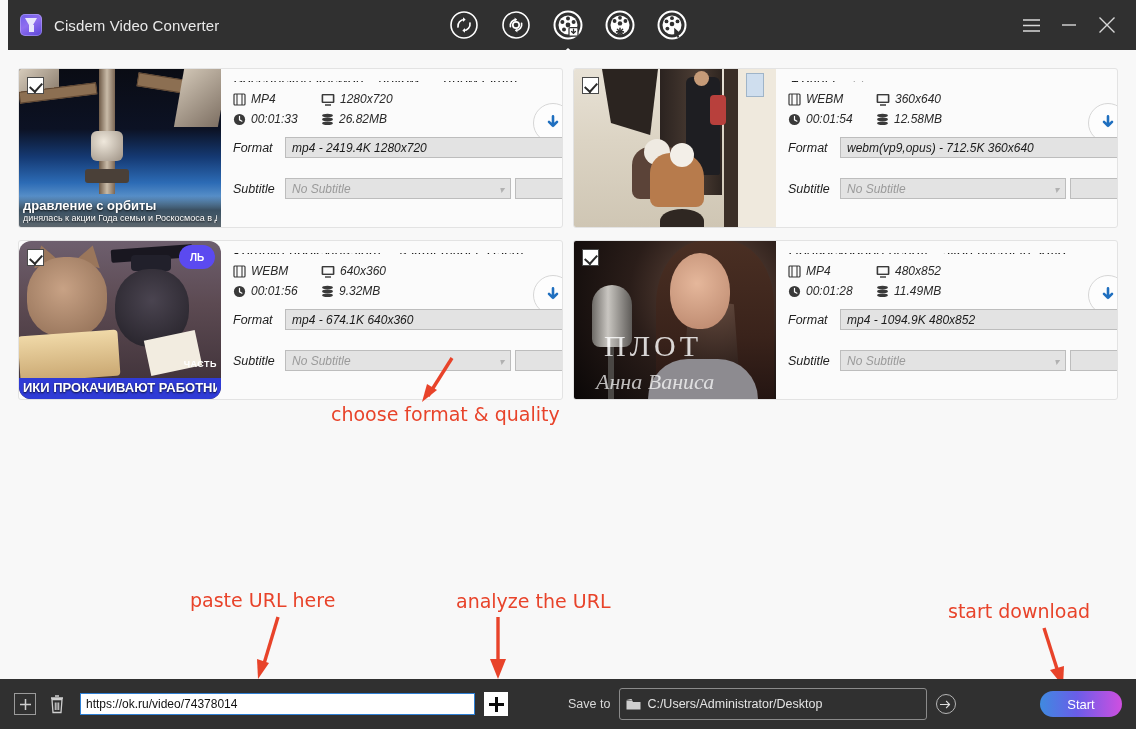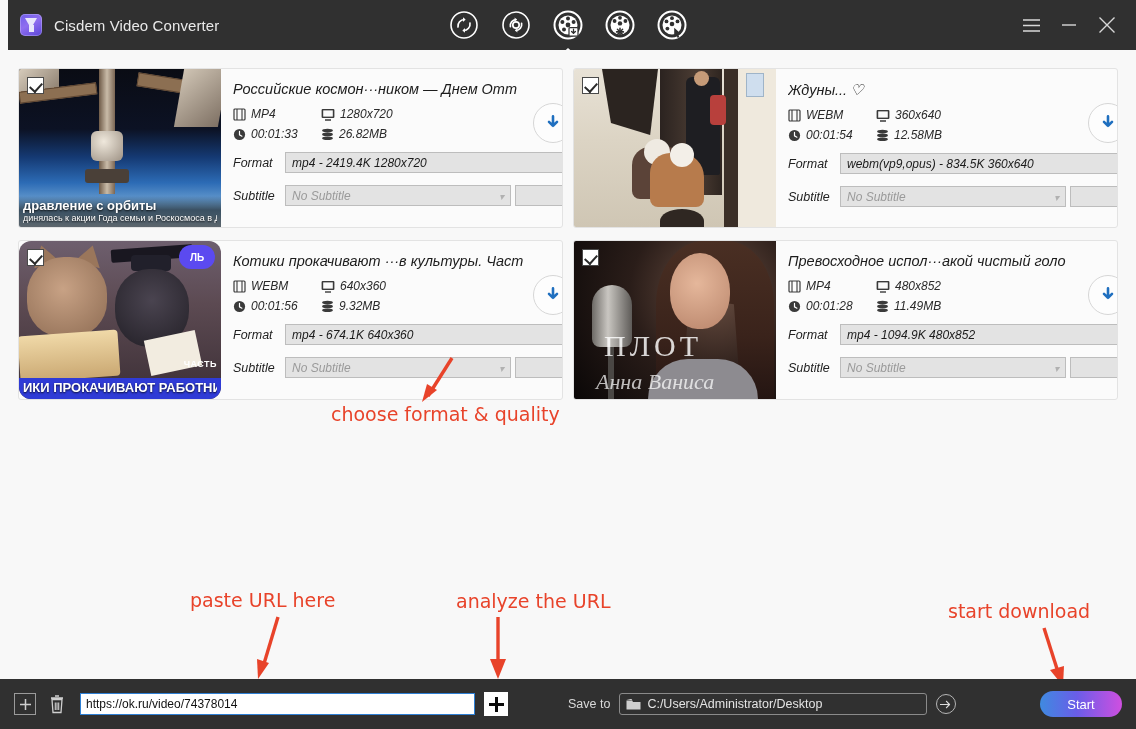--- a/index.html
+++ b/index.html
@@ -332,21 +332,21 @@
   }
   .meta span { display: flex; align-items: center; gap: 5px; }
   .meta svg { flex: 0 0 auto; }
   .dlbtn {
     position: absolute; right: 14px; top: 34px;
     width: 40px; height: 40px; border-radius: 50%;
     border: 1px solid #d6d6d6; background: #fdfdfd;
     display: flex; align-items: center; justify-content: center;
   }
   .rows { margin-top: 11px; }
-  .frow { display: flex; align-items: center; margin-bottom: 12px; }
+  .frow { display: flex; align-items: center; margin-bottom: 20px; }
   .flabel { width: 52px; font-size: 12.5px; color: #222; }
   .sel {
     height: 21px;
     background: #e3e3e3;
     border: 1px solid #bdbdbd;
     display: flex; align-items: center;
     padding: 0 6px;
     font-size: 12px; color: #1b1b1b;
     position: relative;
   }
@@ -400,21 +400,21 @@
     margin-left: 9px; width: 24px; height: 24px;
     background: #ffffff;
     display: flex; align-items: center; justify-content: center;
     color: #000; font-size: 23px; line-height: 1;
     font-weight: 300;
   }
   .saveto {
     margin-left: 60px; color: #d9d9d9; font-size: 12.5px;
   }
   .pathbox {
-    margin-left: 9px; width: 308px; height: 22px;
+    margin-left: 9px; width: 308px; height: 32px;
     border: 1px solid #8a8a8a; border-radius: 3px;
     display: flex; align-items: center; gap: 6px;
     padding: 0 6px;
     color: #e4e4e4; font-size: 12.5px;
   }
   .gobtn {
     margin-left: 9px; width: 20px; height: 20px;
     border-radius: 50%;
     border: 1px solid #b5b5b5;
     display: flex; align-items: center; justify-content: center;
@@ -650,21 +650,21 @@
         </div>
         <div class="dlbtn">
           <svg width="18" height="18" viewBox="0 0 18 18">
               <path d="M9 2.4v9.4m0 0l-4-4m4 4l4-4" stroke="#1f6fbf" stroke-width="2.6" fill="none" stroke-linecap="round" stroke-linejoin="round"></path>
             </svg>
         </div>
         <div class="rows">
           <div class="frow">
             <div class="flabel">Format</div>
             <div class="sel format">
-              <span>webm(vp9,opus) - 834.5K 360x640</span>
+              <span>webm(vp9,opus) - 712.5K 360x640</span>
               <span class="cv">▾</span>
             </div>
           </div>
           <div class="frow">
             <div class="flabel">Subtitle</div>
             <div class="sel sub1 dis">
               <span>No Subtitle</span>
               <span class="cv">▾</span>
             </div>
             <div class="sel sub2 dis">

